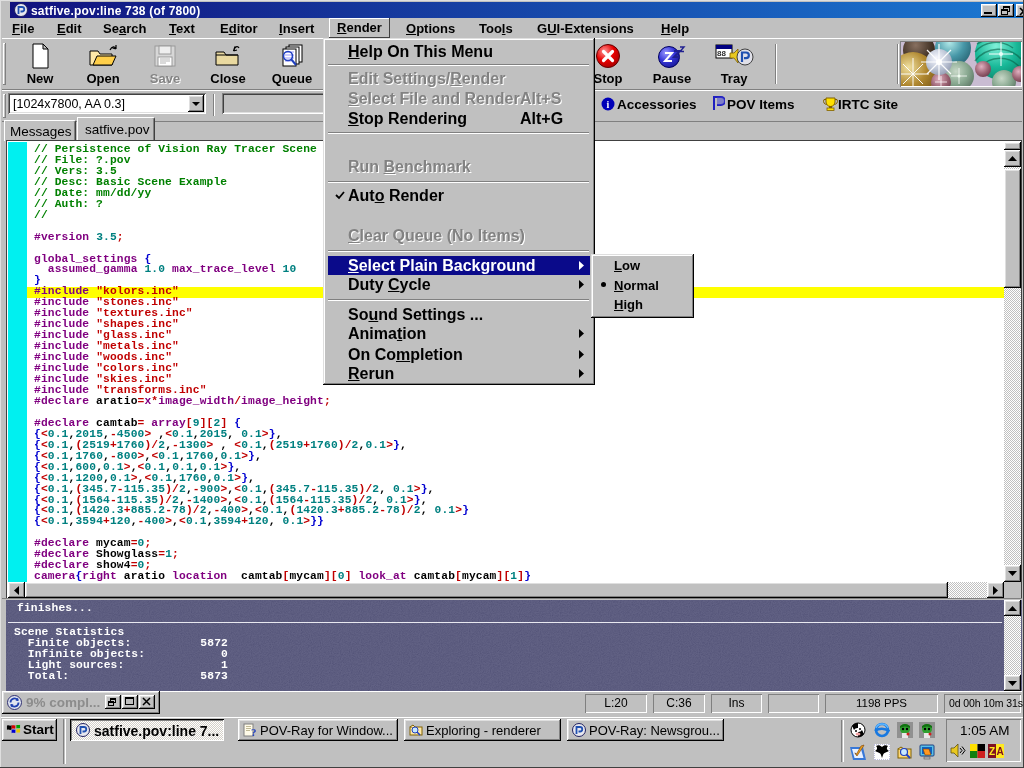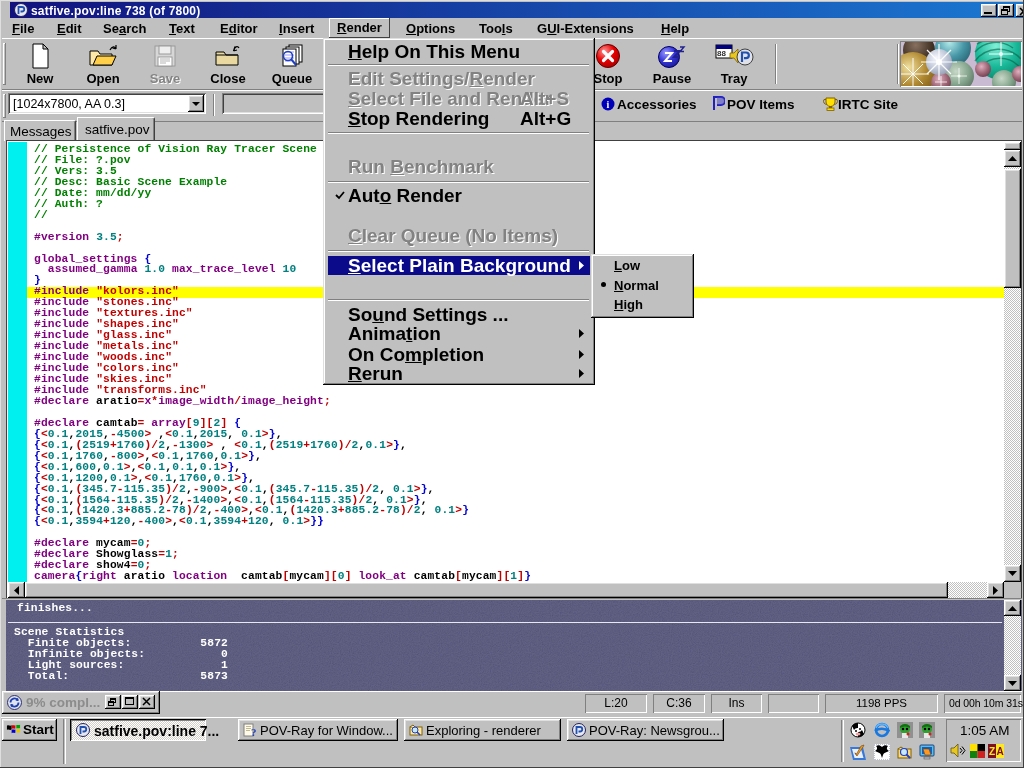--- a/index.html
+++ b/index.html
@@ -9,21 +9,21 @@
 .raised{background:#c0c0c0;box-shadow:inset -1px -1px 0 #000,inset 1px 1px 0 #fff,inset -2px -2px 0 #808080,inset 2px 2px 0 #dfdfdf}
 .raisedthin{background:#c0c0c0;box-shadow:inset -1px -1px 0 #404040,inset 1px 1px 0 #fff}
 .sunkthin{box-shadow:inset 1px 1px 0 #808080,inset -1px -1px 0 #fff}
 .dither{background-image:linear-gradient(45deg,#fff 25%,transparent 25%,transparent 75%,#fff 75%),linear-gradient(45deg,#fff 25%,#c0c0c0 25%,#c0c0c0 75%,#fff 75%);background-size:2px 2px;background-position:0 0,1px 1px}
 .grip{width:3px;box-shadow:inset -1px -1px 0 #808080,inset 1px 1px 0 #fff;background:#c0c0c0}
 .arrowbtn{background:#c0c0c0;box-shadow:inset -1px -1px 0 #000,inset 1px 1px 0 #fff,inset -2px -2px 0 #808080,inset 2px 2px 0 #dfdfdf;display:flex;align-items:center;justify-content:center}
 .mono{font-family:"Liberation Mono",monospace}
 #code i,#code{font-style:normal}
 i{font-style:normal}
 
-.menurow{position:absolute;left:3px;width:265px;height:19px;line-height:19px;font-size:19px;font-weight:bold;color:#000;white-space:nowrap}
+.menurow{position:absolute;left:3px;width:265px;height:19px;line-height:19px;font-size:16px;font-weight:bold;color:#000;white-space:nowrap}
 .menurow .txt{position:absolute;left:22px}
 .menurow .accel{position:absolute;left:194px}
 .menurow.dis{color:#828282;text-shadow:1px 1px 0 #fff}
 .msep{position:absolute;left:5px;width:261px;height:2px;box-shadow:inset 0 1px 0 #808080,inset 0 -1px 0 #fff}
 u{text-decoration:underline}
 </style></head>
 <body>
 
 <div class="abs" style="left:0;top:0;width:1024px;height:768px;box-shadow:inset -1px -1px 0 #404040,inset 1px 1px 0 #dfdfdf;z-index:50;pointer-events:none"></div>
 
@@ -411,21 +411,21 @@
       <path d="M1 2 C2.5 1 3.5 2 5 1.5 L5 5 C3.5 5.5 2.5 4.5 1 5.5 Z" fill="#d40000"></path>
       <path d="M6 1.3 C7.5 0.8 8.5 1.5 10 1 L10 4.5 C8.5 5 7.5 4.3 6 4.8 Z" fill="#00a000"></path>
       <path d="M1 6.5 C2.5 5.5 3.5 6.5 5 6 L5 9.5 C3.5 10 2.5 9 1 10 Z" fill="#0000d4"></path>
       <path d="M6 5.8 C7.5 5.3 8.5 6 10 5.5 L10 9 C8.5 9.5 7.5 8.8 6 9.3 Z" fill="#e8c800"></path>
       </g>
     </svg>
     <span class="abs bold" style="left:21px;top:3px;font-size:13.5px">Start</span>
   </div>
   <div class="abs" style="left:63px;top:719px;width:3px;height:45px;box-shadow:inset 1px 0 0 #808080,inset -1px 0 0 #fff"></div>
 
-  <div class="abs" style="left:70px;top:719px;width:136px;height:22px;box-shadow:inset 1px 1px 0 #000,inset -1px -1px 0 #fff,inset 2px 2px 0 #808080;background-image:linear-gradient(45deg,#fff 25%,transparent 25%,transparent 75%,#fff 75%),linear-gradient(45deg,#fff 25%,#d4d0c8 25%,#d4d0c8 75%,#fff 75%);background-size:2px 2px;background-position:0 0,1px 1px">
+  <div class="abs" style="left:70px;top:719px;width:154px;height:22px;box-shadow:inset 1px 1px 0 #000,inset -1px -1px 0 #fff,inset 2px 2px 0 #808080;background-image:linear-gradient(45deg,#fff 25%,transparent 25%,transparent 75%,#fff 75%),linear-gradient(45deg,#fff 25%,#d4d0c8 25%,#d4d0c8 75%,#fff 75%);background-size:2px 2px;background-position:0 0,1px 1px">
     <svg class="abs" style="left:6px;top:4px" width="14" height="14" viewBox="0 0 14 14">
         <circle cx="7" cy="7" r="6.5" fill="#e8e8f0" stroke="#202060"></circle>
         <path d="M4.5 11 L4.5 4 L8 4 A2.2 2.2 0 0 1 8 8.5 L6.5 8.5" stroke="#2050b0" stroke-width="1.8" fill="none"></path>
       </svg>
     <span class="abs bold" style="left:24px;top:4px;font-size:14px;white-space:nowrap">satfive.pov:line 7...</span>
   </div>
   <div class="abs raised" style="left:238px;top:719px;width:160px;height:22px">
     <svg class="abs" style="left:5px;top:4px" width="14" height="14" viewBox="0 0 14 14">
         <rect x="1" y="1" width="9" height="12" fill="#fffbe8" stroke="#808080"></rect>
         <path d="M3 3.5 h5 M3 5.5 h5 M3 7.5 h4" stroke="#b0a880" stroke-width="0.8"></path>
@@ -559,20 +559,26 @@
         <span class="txt"><u>C</u>lear Queue (No Items)</span>
       </div>
     <div class="msep" style="top:212px"></div>
     <div class="menurow" style="top:218px;color:#fff">
         <div class="abs" style="left:2px;top:0;width:262px;height:19px;background:#0a0a8a"></div>
         <span class="txt" style="z-index:1"><u>S</u>elect Plain Background</span>
         <svg class="abs" style="left:253px;top:5px;z-index:1" width="5" height="9">
           <path d="M0 0 L5 4.5 L0 9 Z" fill="#fff"></path>
         </svg>
       </div>
+    <div class="menurow" style="top:237px">
+        <span class="txt">Duty <u>C</u>ycle</span>
+        <svg class="abs" style="left:253px;top:5px" width="5" height="9">
+          <path d="M0 0 L5 4.5 L0 9 Z" fill="#000"></path>
+        </svg>
+      </div>
     <div class="msep" style="top:261px"></div>
     <div class="menurow" style="top:266.5px">
         <span class="txt">So<u>u</u>nd Settings ...</span>
       </div>
     <div class="menurow" style="top:286px">
         <span class="txt">Anima<u>t</u>ion</span>
         <svg class="abs" style="left:253px;top:5px" width="5" height="9">
           <path d="M0 0 L5 4.5 L0 9 Z" fill="#000"></path>
         </svg>
       </div>

